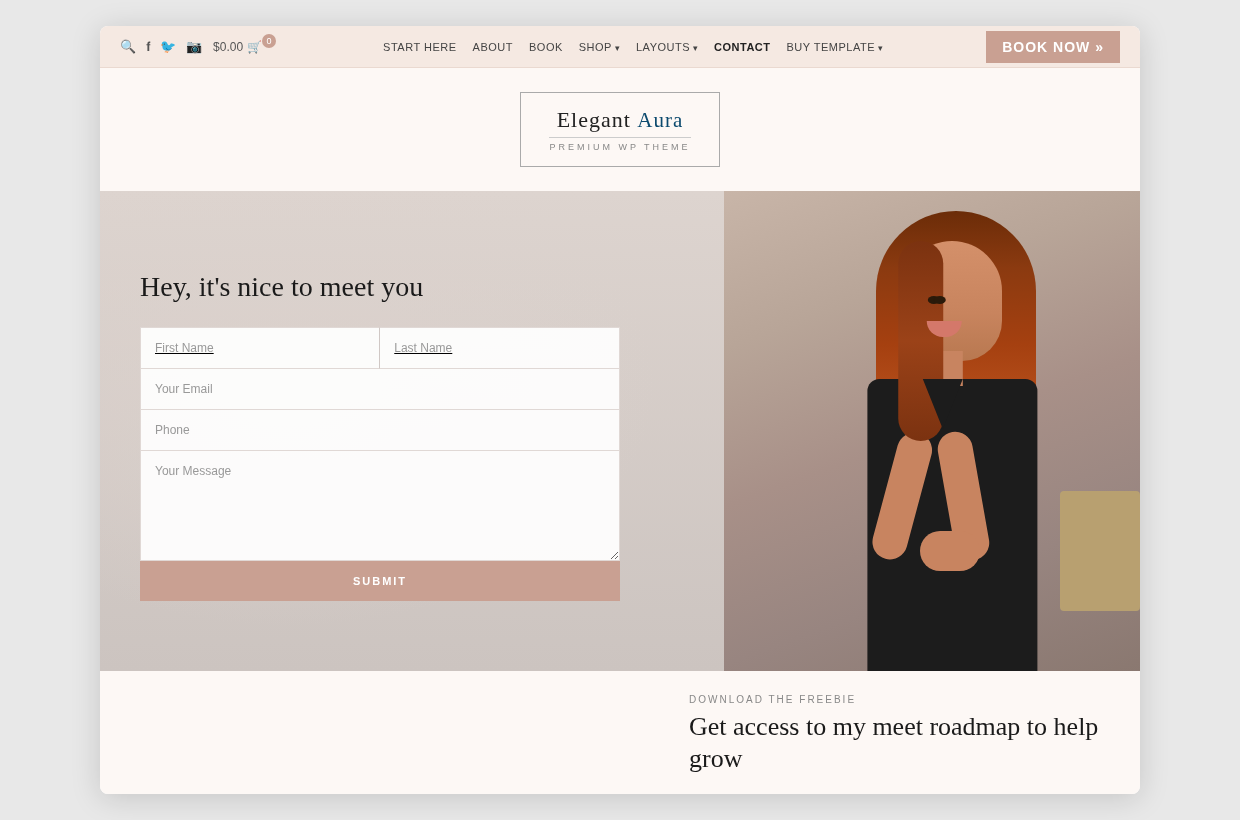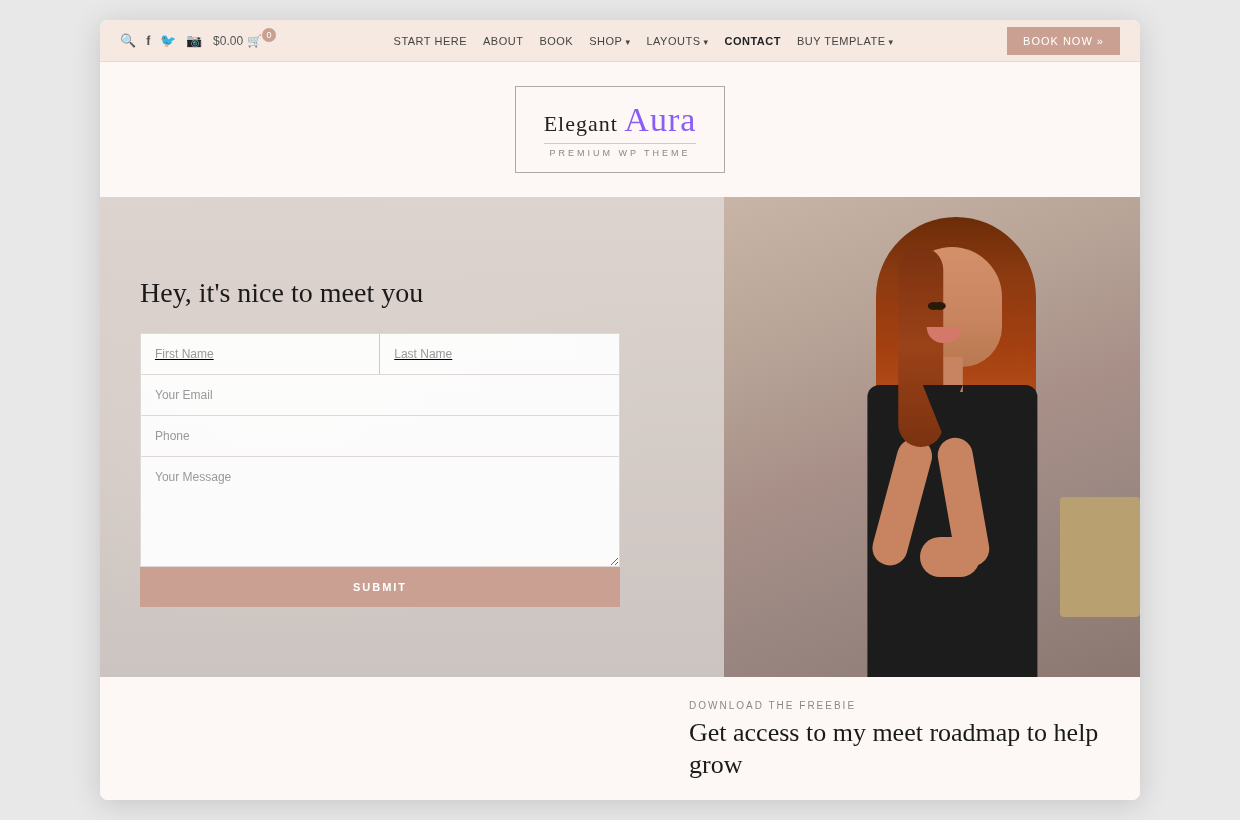--- a/index.html
+++ b/index.html
@@ -79,24 +79,24 @@
     }
     .top-bar-nav .has-arrow::after {
       content: ' ▾';
       font-size: 9px;
     }
     .book-now-btn {
       background: #c9a092;
       color: #fff;
       border: none;
       padding: 8px 16px;
-      font-size: 11px;
+      font-size: 14px;
       letter-spacing: 1px;
       cursor: pointer;
-      font-weight: normal;
+      font-weight: bold;
     }
     .book-now-btn::after {
       content: ' »';
     }
 
     
     .logo-bar {
       background: #fdf8f5;
       padding: 24px;
       display: flex;
@@ -110,23 +110,23 @@
       text-align: center;
     }
     .logo-text {
       font-size: 22px;
       color: #222;
       font-family: Georgia, serif;
       letter-spacing: 1px;
     }
     .logo-script {
       font-family: 'Brush Script MT', cursive;
-      font-size: 34px;
+      font-size: 21px;
       font-weight: normal;
-      color: #8b5cf6;
+      color: #0c4a6e;
     }
     .logo-sub {
       font-size: 9px;
       letter-spacing: 3px;
       color: #888;
       margin-top: 4px;
       display: block;
       border-top: 1px solid #ccc;
       padding-top: 4px;
     }

